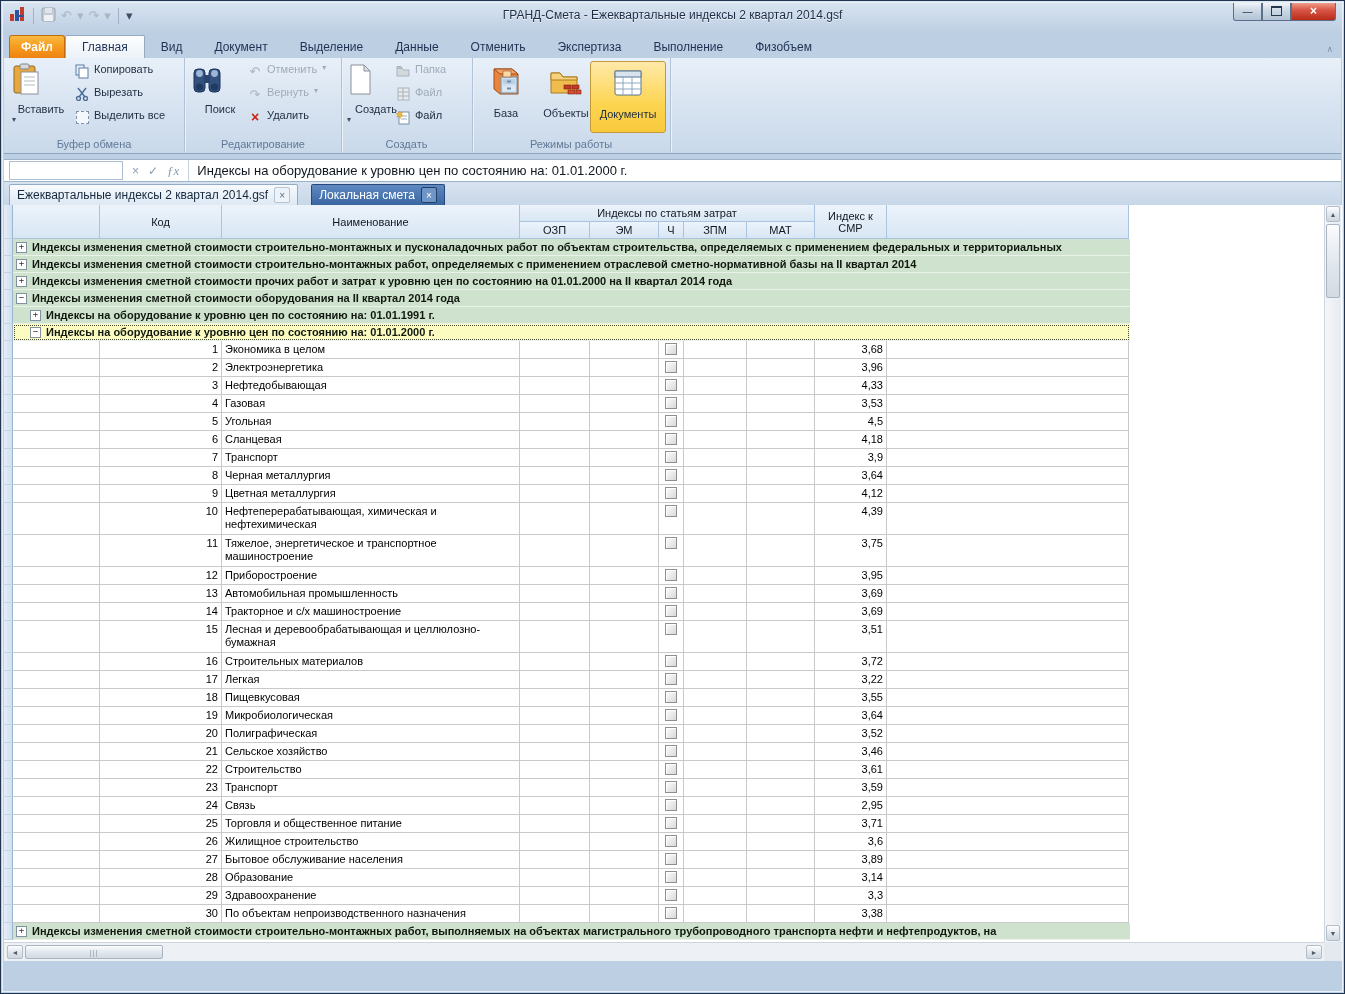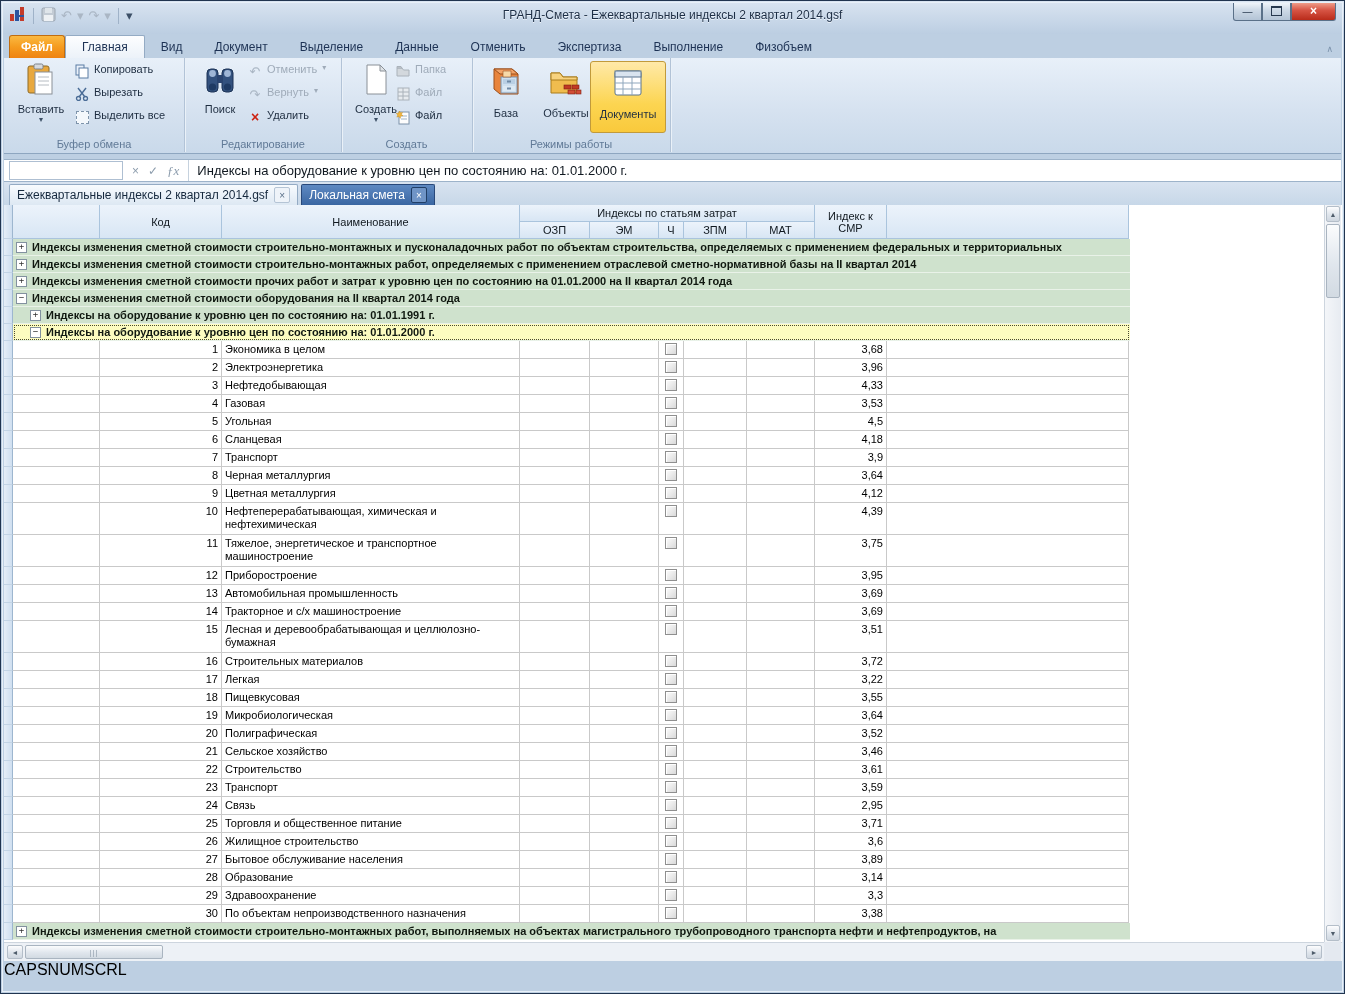--- a/index.html
+++ b/index.html
@@ -22,21 +22,21 @@
   .tabrow{position:absolute;top:33px;left:3px;right:3px;height:24px;display:flex;align-items:flex-end;}
   .file-tab{width:56px;height:23px;margin-left:5px;border-radius:3px 3px 0 0;background:linear-gradient(#fbb941,#f59b1e 50%,#ef8312);border:1px solid #c06d10;border-bottom:none;color:#fff;font-weight:bold;font-size:12px;display:flex;align-items:center;justify-content:center;box-sizing:border-box;}
   .rtab{height:23px;padding:0 16px;display:flex;align-items:center;font-size:12px;color:#1d3least254;color:#1d3254;box-sizing:border-box;}
   .rtab.active{background:linear-gradient(#fdfeff,#ecf2f9);border:1px solid #94abc4;border-bottom:none;border-radius:2px 2px 0 0;}
   .ribbon-collapse{position:absolute;right:8px;bottom:4px;font-size:9px;color:#7d94ad;}
 
   
   .ribbon{position:absolute;top:57px;left:3px;right:3px;height:95px;background:linear-gradient(#e8f0f9,#d6e2f0 55%,#c9d9ea);border-bottom:1px solid #8ea6c0;}
   .rgroup{position:absolute;top:0;height:94px;border-right:1px solid #b2c3d7;box-shadow:1px 0 0 #eaf1f8;}
   .rg-caption{position:absolute;bottom:2px;left:0;right:0;text-align:center;font-size:11px;color:#617a97;}
-  .bigbtn{position:absolute;top:3px;display:flex;flex-direction:column;align-items:center;width:58px;padding-top:2px;}
+  .bigbtn{position:absolute;top:3px;display:flex;flex-direction:column;width:58px;padding-top:2px;}
   .bigbtn .blabel{font-size:11px;color:#1e2d40;margin-top:3px;line-height:12px;text-align:center;}
   .bigbtn .dd{font-size:8px;color:#3c4f66;line-height:8px;margin-top:1px;}
   .smallcol{position:absolute;top:5px;display:flex;flex-direction:column;gap:7px;}
   .smallbtn{display:flex;align-items:flex-start;gap:4px;font-size:11px;color:#1e2d40;height:16px;white-space:nowrap;}
   .smallbtn.disabled{color:#9fabb9;}
   .smallbtn .icon16{width:16px;height:16px;display:flex;align-items:center;justify-content:center;flex:none;}
   .smallbtn .dd{font-size:8px;color:#9fabb9;margin-left:1px;}
   .modebtn{position:absolute;top:3px;width:56px;height:72px;display:flex;flex-direction:column;align-items:center;padding-top:4px;box-sizing:border-box;border-radius:3px;}
   .modebtn .blabel{font-size:11px;color:#1e2d40;margin-top:4px;}
   .modebtn.selected{background:linear-gradient(#ffe9a8,#fcd551 60%,#f9c93c);border:1px solid #c19a3b;}
@@ -45,21 +45,21 @@
   
   .formulabar{position:absolute;top:158px;left:3px;right:3px;height:23px;background:#fff;border-top:1px solid #9db3ca;border-bottom:1px solid #9db3ca;display:flex;align-items:center;box-sizing:border-box;}
   .namebox{width:112px;height:17px;margin-left:5px;border:1px solid #aebfd2;background:#fff;}
   .fb-icons{display:flex;align-items:center;gap:9px;padding:0 9px;color:#8d9dad;font-size:12px;}
   .fb-fx{font-family:"Liberation Serif",serif;font-style:italic;font-size:13px;}
   .fb-sep{width:1px;height:21px;background:#c6d2de;}
   .fb-text{font-size:13px;color:#101820;padding-left:8px;}
 
   
   .doctabs{position:absolute;top:181px;left:3px;right:3px;height:23px;background:linear-gradient(#d8e3f0,#c7d7e8);display:flex;align-items:flex-end;padding-left:5px;box-sizing:border-box;}
-  .dtab{height:21px;display:flex;align-items:center;gap:6px;padding:0 7px;font-size:12px;box-sizing:border-box;margin-right:3px;}
+  .dtab{height:21px;display:flex;align-items:center;gap:6px;padding:0 7px;font-size:12px;box-sizing:border-box;margin-right:13px;}
   .dtab.inactive{background:linear-gradient(#f8fbfe,#dde8f3);border:1px solid #94abc4;border-bottom:none;border-radius:2px 2px 0 0;color:#16293e;}
   .dtab.active{background:linear-gradient(#5e89c2,#3a66a2 60%,#2f5globalThis7c96);background:linear-gradient(#5e89c2,#3a66a2);border:1px solid #28487а;border:1px solid #28487a;border-bottom:none;border-radius:2px 2px 0 0;color:#fff;align-items:center;}
   .dtab-close{width:14px;height:14px;font-size:10px;display:flex;align-items:center;justify-content:center;border-radius:2px;}
   .dtab.inactive .dtab-close{color:#5a7089;border:1px solid #b4c4d5;background:#eef3f9;}
   .dtab.active .dtab-close{color:#fff;border:1px solid #203e66;background:#6f94c6;}
 
   
   .main{position:absolute;top:204px;left:3px;width:1339px;height:737px;background:#fff;overflow:hidden;}
   .grid{position:absolute;left:0;top:0;width:1126px;}
   .t-row{display:flex;width:1126px;box-sizing:border-box;}
@@ -904,17 +904,13 @@
     <div class="sb-btn" style="bottom:1px;left:1px;right:1px;height:16px;">▼</div>
   </div>
 
   <div class="hscrollband">
     <div class="sb-btn" style="left:3px;top:2px;width:16px;height:14px;">◄</div>
     <div class="sb-thumb" style="left:21px;top:2px;width:138px;height:14px;">|||</div>
     <div class="sb-btn" style="left:1302px;top:2px;width:16px;height:14px;">►</div>
   </div>
   <div class="corner"></div>
 
-  <div class="statusbar">
-    <div class="indicators"><span>CAPS</span><span class="on">NUM</span><span>SCRL</span></div>
-    <div class="grip"></div>
-  </div>
 </div>
 
 </body></html>

